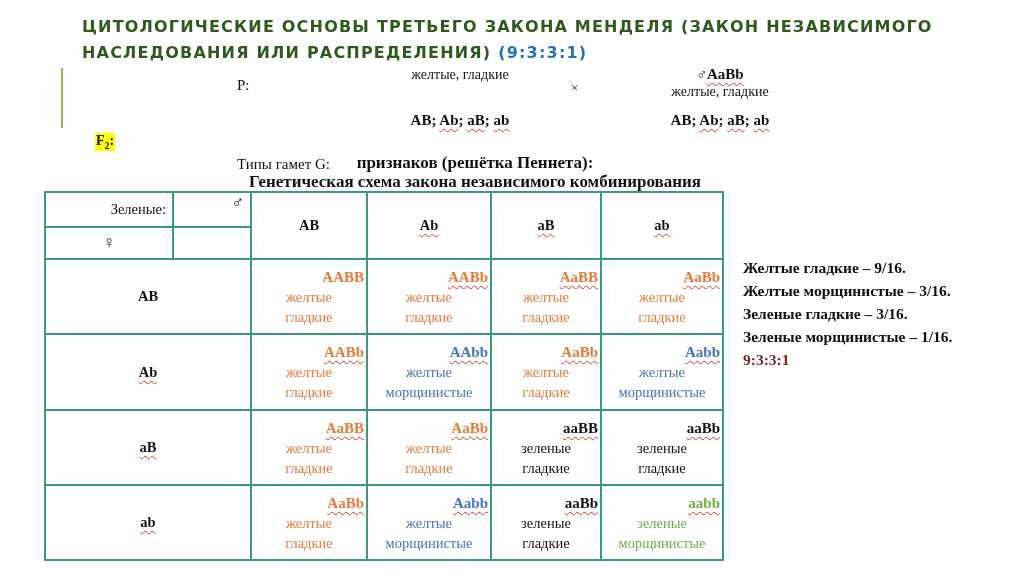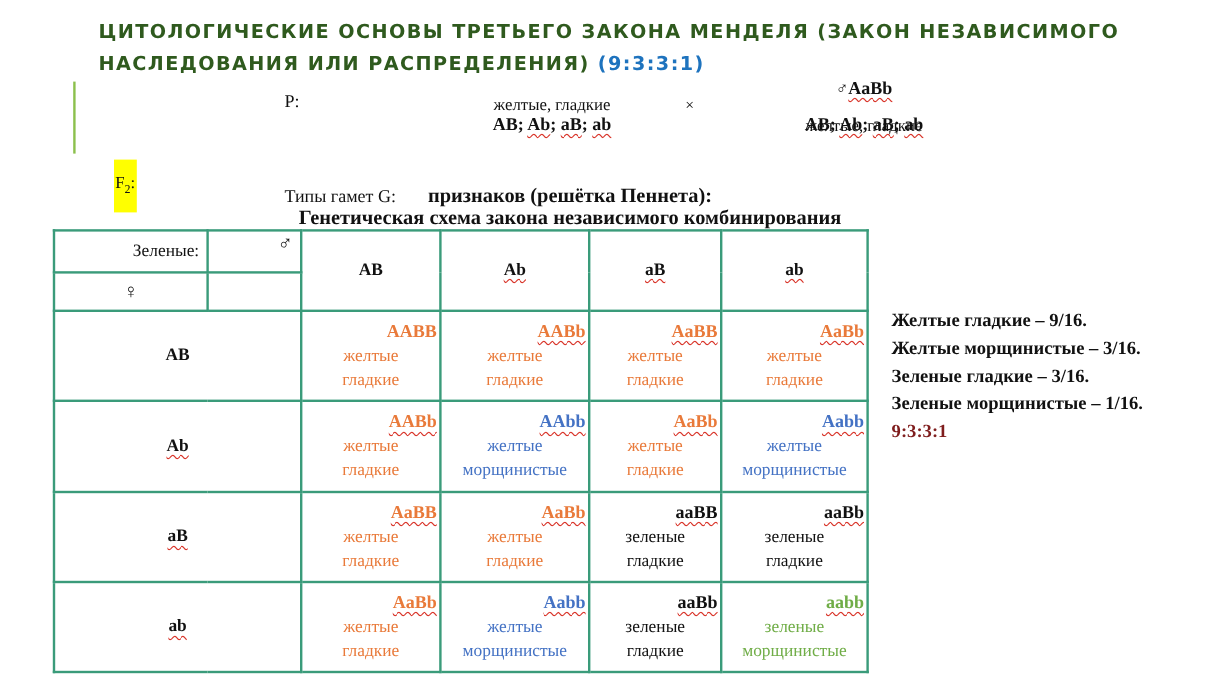--- a/index.html
+++ b/index.html
@@ -4,29 +4,29 @@
 <style>
   html, body { margin:0; padding:0; }
   body { width:1024px; height:574px; background:#ffffff; position:relative; overflow:hidden; font-family:"Liberation Serif", serif; color:#111; }
   .title { position:absolute; left:82px; top:14px; width:900px; font-family:"DejaVu Sans", sans-serif; font-weight:bold; font-size:16px; line-height:26px; color:#2f5a1e; letter-spacing:1.2px; }
   .title .ratio { color:#1e73be; }
   .accent-bar { position:absolute; left:61px; top:68px; width:2px; height:60px; background:#8cc04c; }
   .p-label { position:absolute; left:237px; top:77px; font-size:15px; }
   .g-label { position:absolute; left:237px; top:112px; font-size:15px;margin-top:44px; }
   .parent { position:absolute; text-align:center; font-size:14px; }
   .parent .geno { font-weight:bold; font-size:15px; }
-  .parent .pheno { margin-top:15px; }
+  .parent .pheno { margin-top:1px; }
   .female-parent { left:385px; top:66px; width:150px; }
   .male-parent { left:645px; top:66px; width:150px;text-align:center; }
   .cross { position:absolute; left:571px; top:80px; font-size:13px; }
-  .gametes { position:absolute; font-weight:bold; font-size:15px; top:96px; text-align:center; width:150px; }
+  .gametes { position:absolute; font-weight:bold; font-size:15px; top:112px; text-align:center; width:150px; }
   .gametes-f { left:385px; }
   .gametes-m { left:645px; }
   .wavy { text-decoration: underline wavy #d9362b; text-decoration-thickness:1px; text-underline-offset:3px; }
-  .f2 { position:absolute; left:95px; top:133px; font-size:14px; font-weight:normal; background:#ffff00; padding:13px 1px; }
+  .f2 { position:absolute; left:95px; top:133px; font-size:14px; font-weight:bold; background:#ffff00; padding:0 1px; }
   .f2 sub { font-size:10px; }
   .scheme-title { position:absolute; left:200px; top:153px; width:550px; text-align:center; font-weight:bold; font-size:17px; line-height:19px; }
   table.punnett { position:absolute; left:44px; top:191px; border-collapse:collapse; font-size:14.5px; }
   table.punnett td { border:2px solid #3a9b7a; padding:0; vertical-align:middle; }
   .hdr-label { text-align:right; padding-right:6px !important; }
   .allele { font-weight:bold; text-align:center; }
   .cell { text-align:center; line-height:20px; }
   .cell .g { display:block; text-align:right; padding-right:2px; font-weight:bold; font-size:15px; }
   .cell .p { display:block; }
   .c-orange { color:#e97a3a; }

